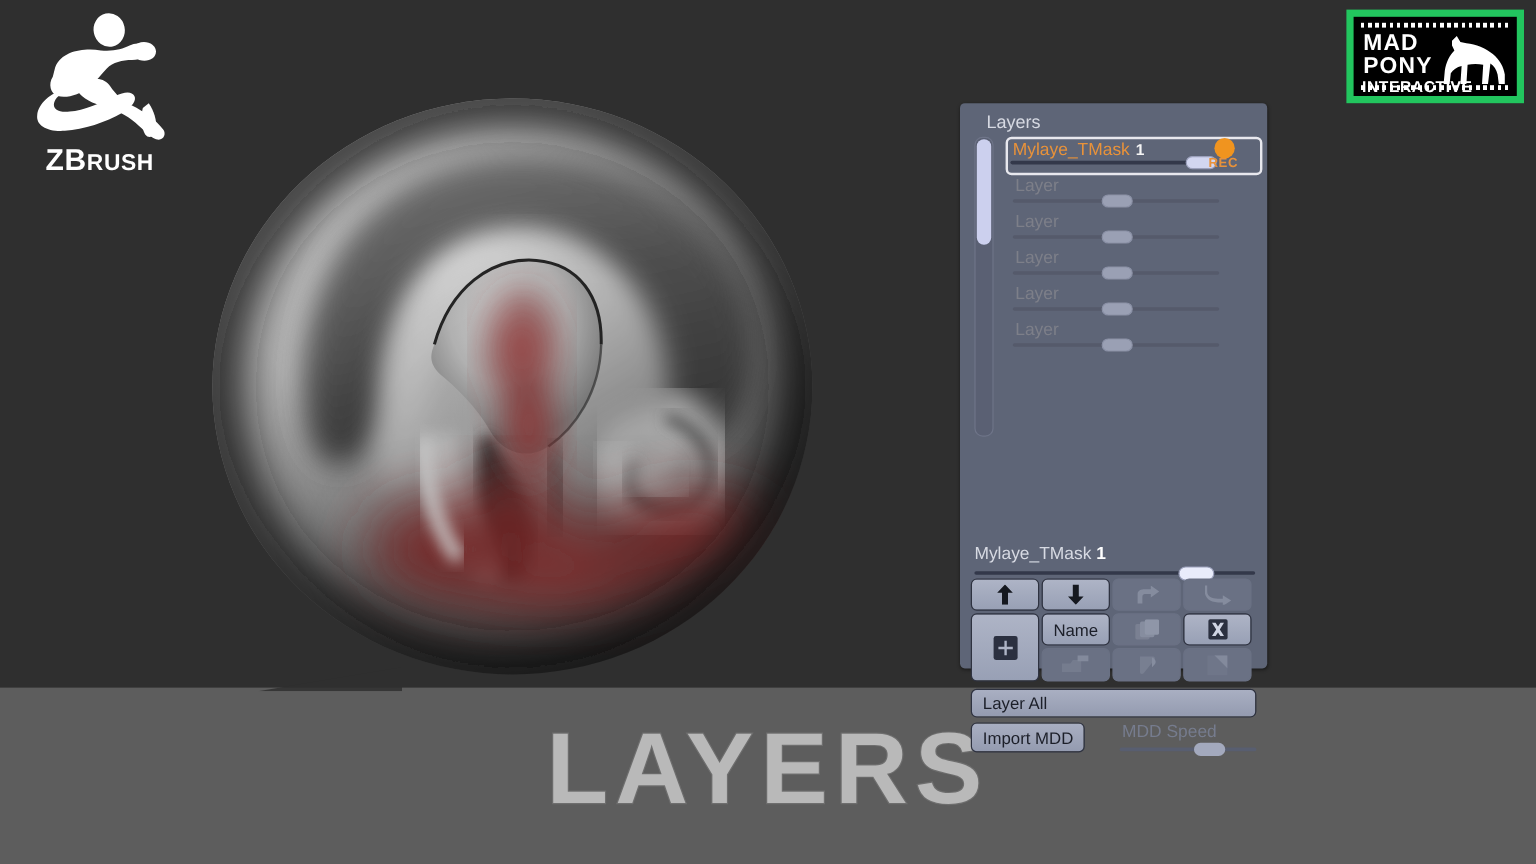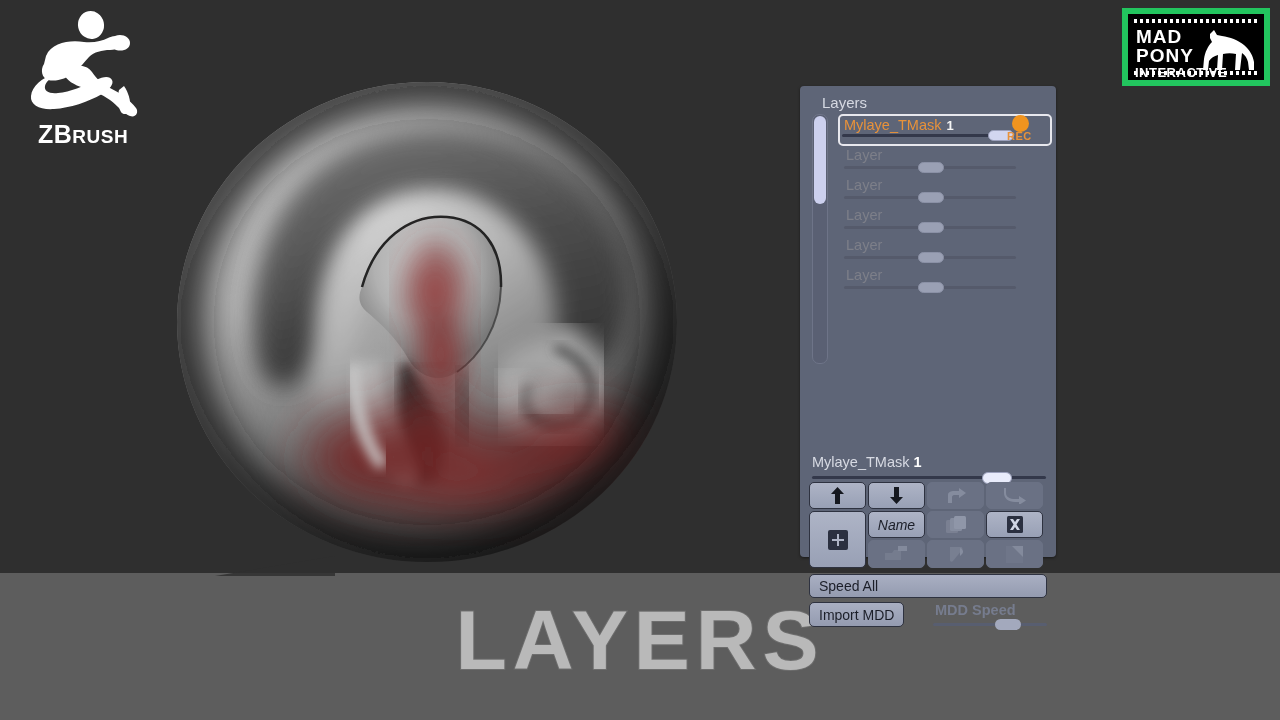--- a/index.html
+++ b/index.html
@@ -337,21 +337,20 @@
   .mdd-speed {
     position: absolute;
     left: 133px; top: 516px;
     width: 114px; height: 26px;
   }
   .mdd-speed .lbl {
     position: absolute;
     left: 2px; top: 0;
     font-size: 14.5px;
     color: #767c8e;
-    font-weight: bold;
   }
   .mdd-speed .track {
     position: absolute;
     left: 0; top: 21px;
     width: 114px; height: 3px;
     background: #585e70;
     border-radius: 2px;
   }
   .mdd-speed .thumb {
     position: absolute;
@@ -604,21 +603,21 @@
           <path d="M2,1 L2,7 C2,11 6,13 11,13 L15,13 L15,10 L22,14.5 L15,19 L15,16 L11,16 C4,16 0,12 0,7 L0,1 Z" fill="#858c9e" transform="translate(0,-2)"></path>
         </svg>
       </div>
 
       <div class="btn" style="left:0px; top:29px; width:57px; height:57px;">
         <svg width="22" height="22" viewBox="0 0 22 22">
           <rect x="1" y="1" width="20" height="20" rx="2" fill="#2b3040"></rect>
           <path d="M10,5 L12,5 L12,10 L17,10 L17,12 L12,12 L12,17 L10,17 L10,12 L5,12 L5,10 L10,10 Z" fill="#aeb4c6"></path>
         </svg>
       </div>
-      <div class="btn" style="left:59px; top:29px; width:57px; height:27px;font-style:italic;">
+      <div class="btn" style="left:59px; top:29px; width:57px; height:27px;">
         <span>Name</span>
       </div>
       <div class="btn dis" style="left:118px; top:29px; width:57px; height:27px;">
         <svg width="20" height="18" viewBox="0 0 20 18">
           <rect x="0" y="4" width="12" height="13" rx="1.5" fill="#7a8092"></rect>
           <rect x="4" y="2" width="12" height="13" rx="1.5" fill="#868d9f"></rect>
           <rect x="8" y="0" width="12" height="13" rx="1.5" fill="#8f96a8"></rect>
         </svg>
       </div>
       <div class="btn" style="left:177px; top:29px; width:57px; height:27px;">
@@ -643,21 +642,21 @@
       <div class="btn dis" style="left:177px; top:58px; width:57px; height:28px;">
         <svg width="17" height="17" viewBox="0 0 17 17">
           <path d="M0,0 L17,0 L17,17 L0,17 Z" fill="#6f7689"></path>
           <path d="M6,0 L17,0 L17,11 Z" fill="#838a9c"></path>
         </svg>
       </div>
 
     </div>
 
     <div class="btn wide bake-btn">
-      <span>Speed All</span>
+      <span>Layer All</span>
     </div>
 
     <div class="btn wide import-btn">
       <span>Import MDD</span>
     </div>
 
     <div class="mdd-speed">
       <div class="lbl">MDD Speed</div>
       <div class="track">
         <div class="thumb"></div>

